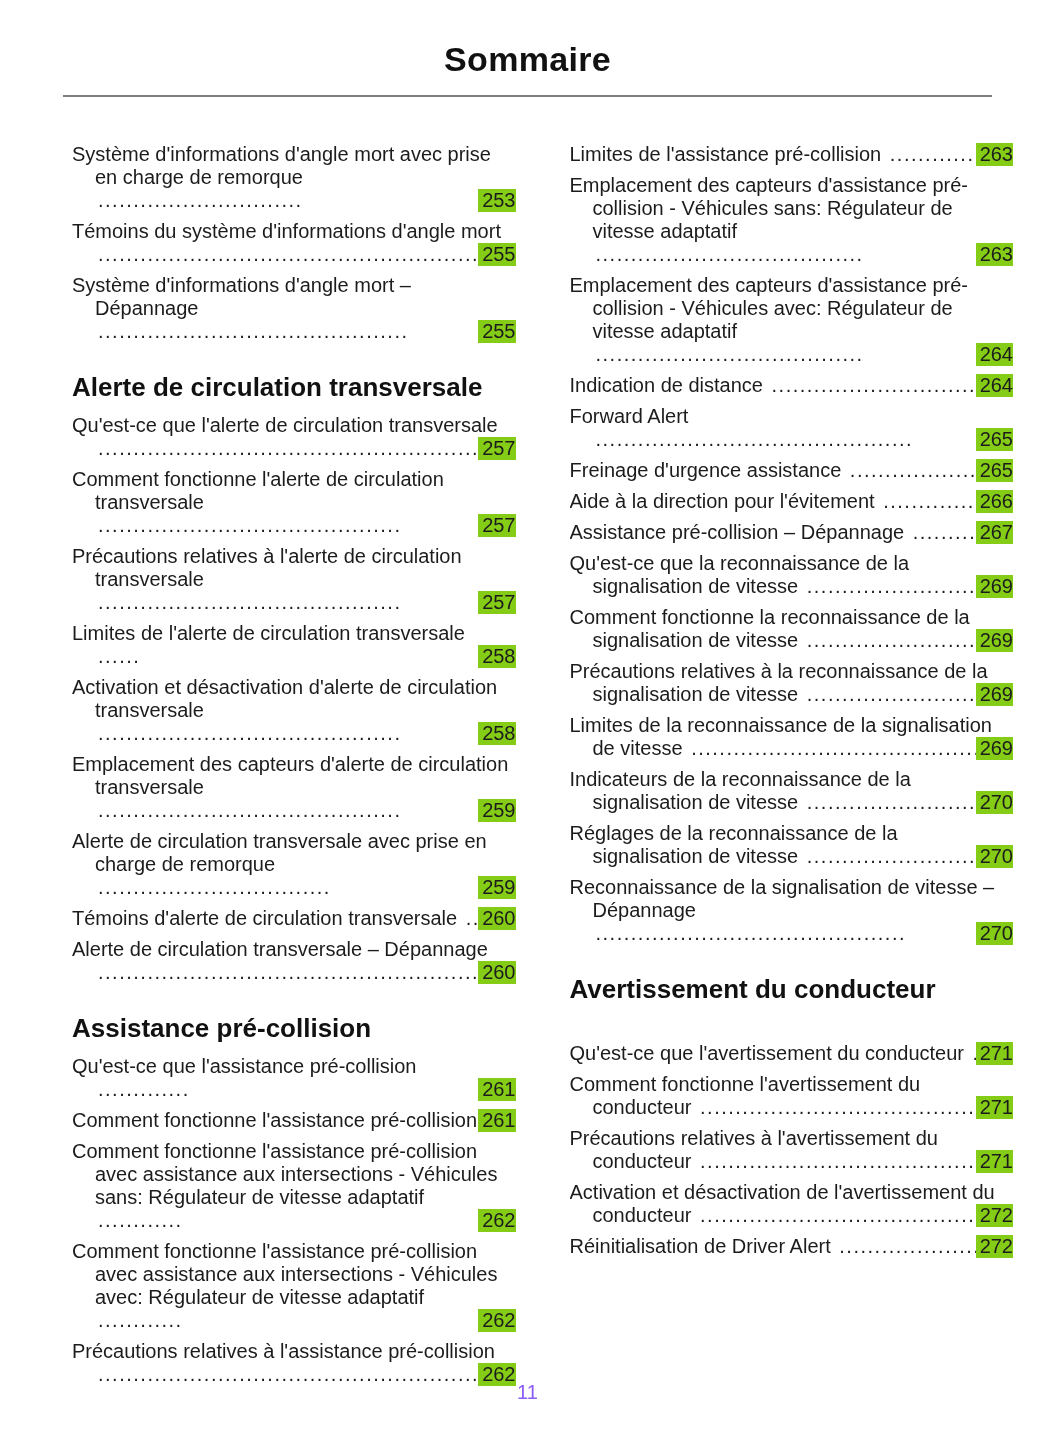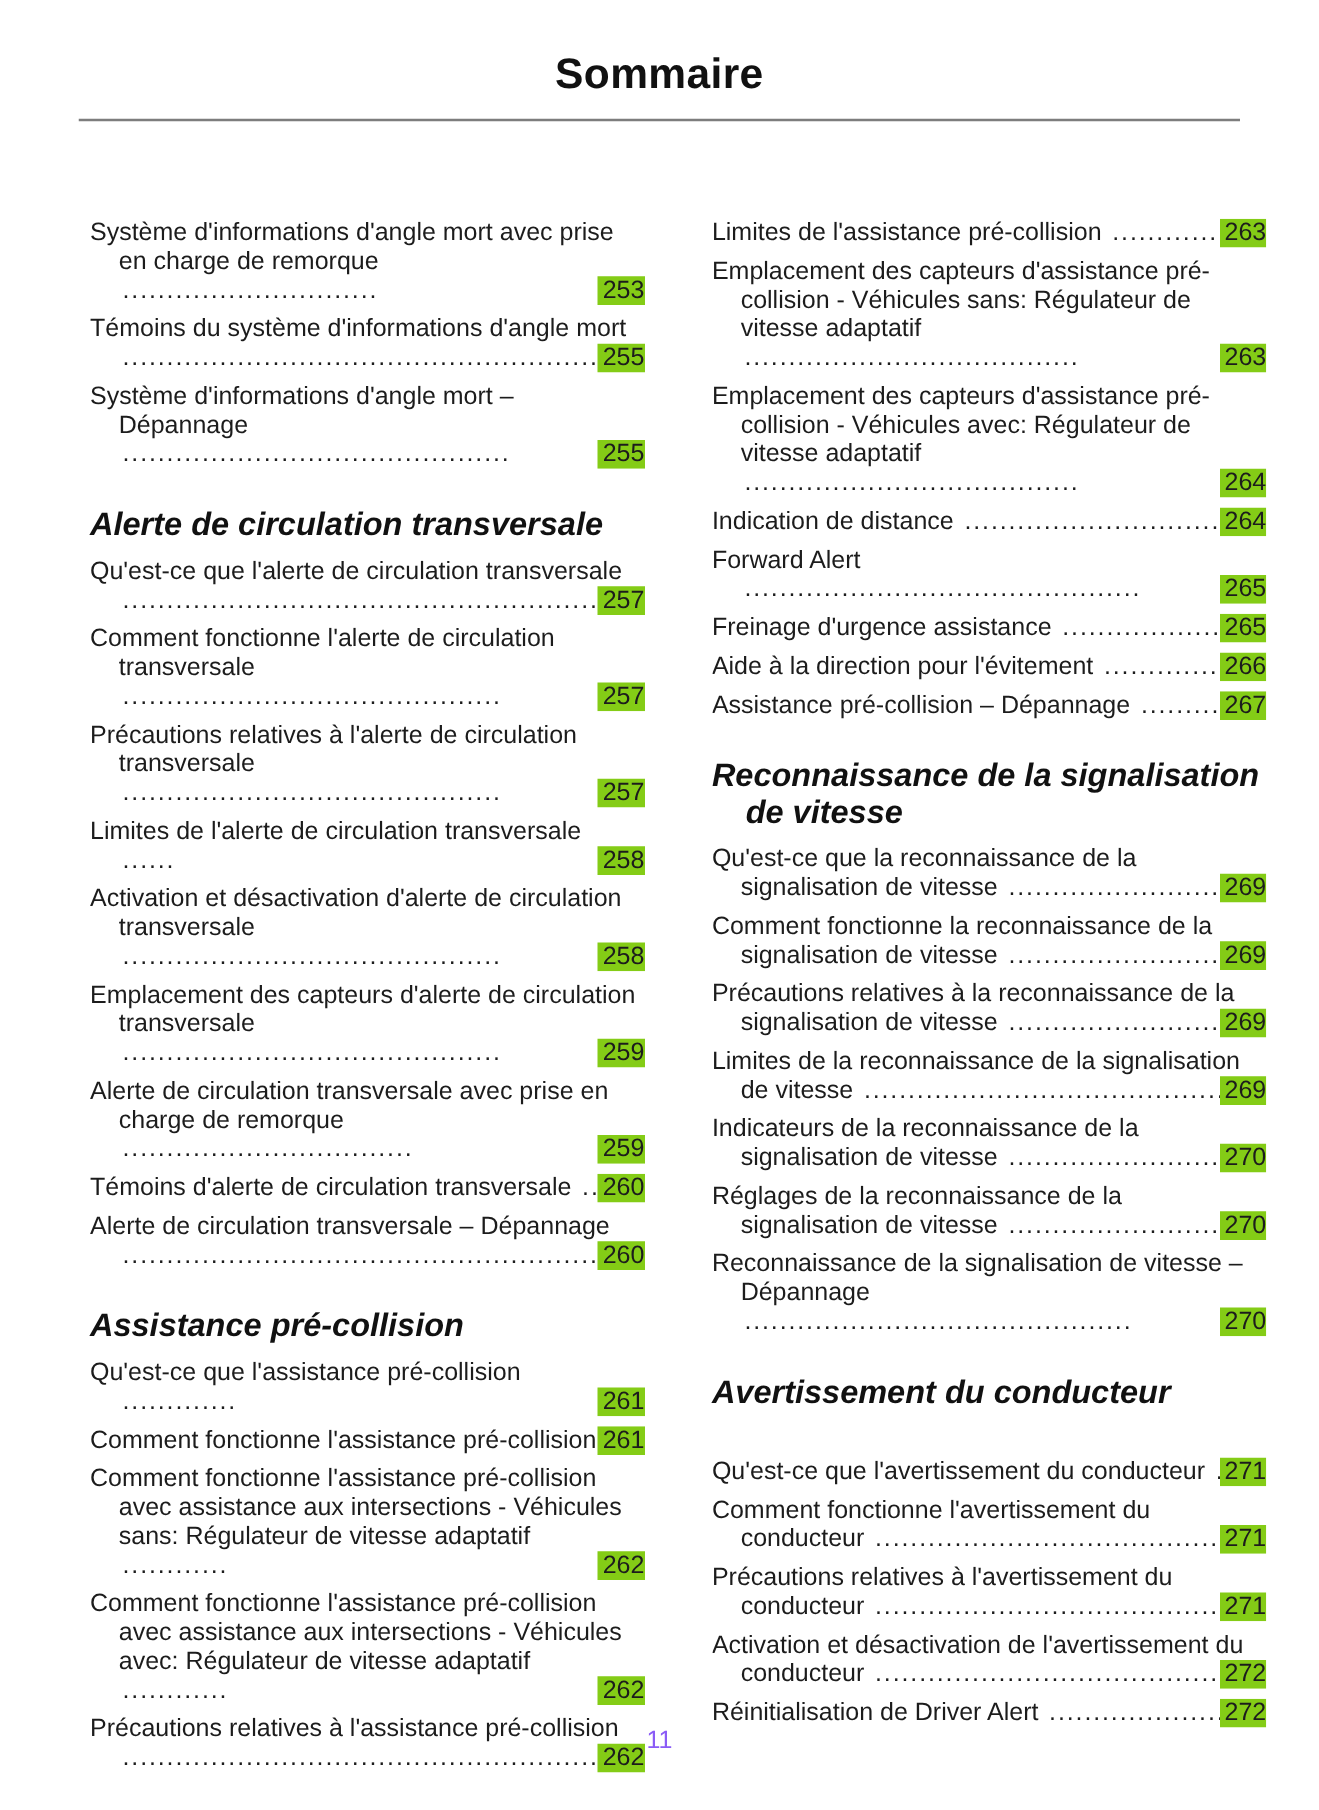--- a/index.html
+++ b/index.html
@@ -25,21 +25,21 @@
     height: 2px;
     background: #7d7d7d;
     margin: 16px 63px 0 63px;
   }
   .columns {
     display: flex;
     gap: 54px;
     padding: 46px 42px 0 72px;
     align-items: flex-start;
   }
-  .col { flex: 1 1 0; min-width: 0; margin-top: 32px; }
+  .col { flex: 1 1 0; min-width: 0; }
   .toc-entry {
     position: relative;
     font-size: 20px;
     line-height: 23px;
     padding-left: 23px;
     text-indent: -23px;
     margin-bottom: 8px;
     overflow: hidden;
   }
   .entry-text { }
@@ -58,21 +58,20 @@
     text-indent: 0;
   }
   .section-heading {
     font-size: 26px;
     line-height: 29px;
     font-weight: 700;
     color: #111111;
     padding-left: 27px;
     text-indent: -27px;
     margin: 30px 0 12px 0;
-    font-style: italic;
   }
   .section-heading.gap-after { margin-bottom: 38px; }
   .folio {
     position: absolute;
     left: 0;
     bottom: 44px;
     width: 100%;
     text-align: center;
     font-size: 20px;
     color: #8b5cf6;
@@ -108,21 +107,20 @@
       </div>
     <div class="col">
         <p class="toc-entry"><span class="entry-text">Limites de l'assistance pré-collision</span> <span class="leader-dots">.................</span><span class="entry-page">263</span></p>
         <p class="toc-entry"><span class="entry-text">Emplacement des capteurs d'assistance pré-collision - Véhicules sans: Régulateur de vitesse adaptatif</span> <span class="leader-dots">......................................</span><span class="entry-page">263</span></p>
         <p class="toc-entry"><span class="entry-text">Emplacement des capteurs d'assistance pré-collision - Véhicules avec: Régulateur de vitesse adaptatif</span> <span class="leader-dots">......................................</span><span class="entry-page">264</span></p>
         <p class="toc-entry"><span class="entry-text">Indication de distance</span> <span class="leader-dots">..................................</span><span class="entry-page">264</span></p>
         <p class="toc-entry"><span class="entry-text">Forward Alert</span> <span class="leader-dots">.............................................</span><span class="entry-page">265</span></p>
         <p class="toc-entry"><span class="entry-text">Freinage d'urgence assistance</span> <span class="leader-dots">.....................</span><span class="entry-page">265</span></p>
         <p class="toc-entry"><span class="entry-text">Aide à la direction pour l'évitement</span> <span class="leader-dots">..................</span><span class="entry-page">266</span></p>
         <p class="toc-entry"><span class="entry-text">Assistance pré-collision – Dépannage</span> <span class="leader-dots">..............</span><span class="entry-page">267</span></p>
-        <h2 class="section-heading">Reconnaissance de la signalisation de vitesse</h2>
         <p class="toc-entry"><span class="entry-text">Qu'est-ce que la reconnaissance de la signalisation de vitesse</span> <span class="leader-dots">.............................</span><span class="entry-page">269</span></p>
         <p class="toc-entry"><span class="entry-text">Comment fonctionne la reconnaissance de la signalisation de vitesse</span> <span class="leader-dots">.............................</span><span class="entry-page">269</span></p>
         <p class="toc-entry"><span class="entry-text">Précautions relatives à la reconnaissance de la signalisation de vitesse</span> <span class="leader-dots">.............................</span><span class="entry-page">269</span></p>
         <p class="toc-entry"><span class="entry-text">Limites de la reconnaissance de la signalisation de vitesse</span> <span class="leader-dots">.............................................</span><span class="entry-page">269</span></p>
         <p class="toc-entry"><span class="entry-text">Indicateurs de la reconnaissance de la signalisation de vitesse</span> <span class="leader-dots">.............................</span><span class="entry-page">270</span></p>
         <p class="toc-entry"><span class="entry-text">Réglages de la reconnaissance de la signalisation de vitesse</span> <span class="leader-dots">.............................</span><span class="entry-page">270</span></p>
         <p class="toc-entry"><span class="entry-text">Reconnaissance de la signalisation de vitesse – Dépannage</span> <span class="leader-dots">............................................</span><span class="entry-page">270</span></p>
         <h2 class="section-heading gap-after">Avertissement du conducteur</h2>
         <p class="toc-entry"><span class="entry-text">Qu'est-ce que l'avertissement du conducteur</span> <span class="leader-dots">.....</span><span class="entry-page">271</span></p>
         <p class="toc-entry"><span class="entry-text">Comment fonctionne l'avertissement du conducteur</span> <span class="leader-dots">............................................</span><span class="entry-page">271</span></p>

